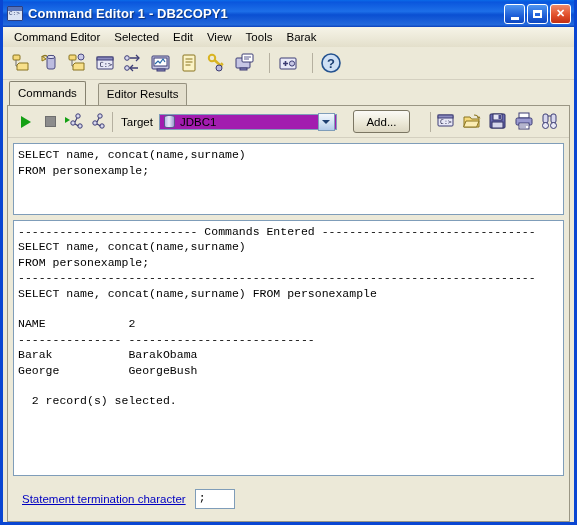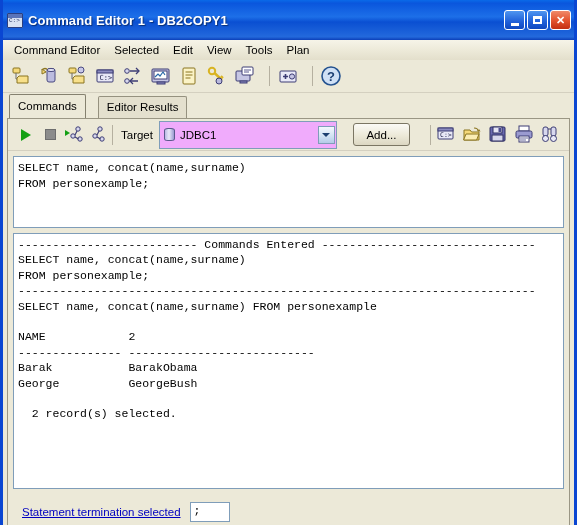--- a/index.html
+++ b/index.html
@@ -9,21 +9,21 @@
     background:#ece9d8;
   }
   .window{
     position:absolute;left:0;top:0;width:577px;height:525px;
     background:#0a46d2;
     box-sizing:border-box;
     padding:0 3px 3px 3px;
   }
   
   .titlebar{
-    height:40px;
+    height:27px;
     background:linear-gradient(to bottom,#0a6ae8 0%,#0a56dd 8%,#1d6fe8 42%,#0a4fd2 55%,#2369dc 92%,#0b3fb8 100%);
     display:flex;align-items:center;
     padding:0 2px 0 4px;
     position:relative;
   }
   .title-icon{
     width:16px;height:15px;flex:0 0 auto;margin-right:5px;
     background:#d9e2f3;border:1px solid #2c3f80;border-radius:1px;
     position:relative;box-sizing:border-box;
   }
@@ -107,21 +107,21 @@
     border-bottom:1px solid #d4d0c0;
   }
   .run-tri{
     width:0;height:0;border-left:10px solid #14a014;
     border-top:6px solid transparent;border-bottom:6px solid transparent;
   }
   .stop-sq{width:11px;height:11px;background:#8c8c8c;border:1px solid #6e6e6e;box-sizing:border-box;}
   .tbtn-sm{width:24px;height:22px;display:flex;align-items:center;justify-content:center;flex:0 0 auto;}
   .target-label{font-size:11.5px;margin:0 6px 0 2px;white-space:nowrap;}
   .combo{
-    width:178px;height:28px;background:#f0abfc;border:1px solid #7f9db9;
+    width:178px;height:16px;background:#a21caf;border:1px solid #7f9db9;
     display:flex;align-items:center;box-sizing:border-box;flex:0 0 auto;
   }
   .combo .dbicon{
     width:11px;height:13px;margin:0 5px 0 4px;flex:0 0 auto;
     background:linear-gradient(to right,#b9b9e4,#e8e8f8 45%,#9a9ad0);
     border:1px solid #5a5a8c;border-radius:4px/2.5px;box-sizing:border-box;
   }
   .combo .cval{flex:1 1 auto;font-size:11.5px;white-space:nowrap;overflow:hidden;}
   .combo .arrow{
     width:17px;height:18px;margin:0 1px 0 0;flex:0 0 auto;
@@ -198,21 +198,21 @@
   </div>
 
   <div class="client">
 
     <div class="menubar">
       <div class="mi">Command Editor</div>
       <div class="mi">Selected</div>
       <div class="mi">Edit</div>
       <div class="mi">View</div>
       <div class="mi">Tools</div>
-      <div class="mi">Plan</div>
+      <div class="mi">Barak</div>
     </div>
 
     <div class="toolbar">
 
       <div class="tbicon">
         <svg width="22" height="22" viewBox="0 0 22 22">
           <rect x="3" y="3" width="7" height="5" rx="1" fill="#f5d97a" stroke="#8a7420"></rect>
           <path d="M6 8 L6 14 L10 14" fill="none" stroke="#6b6b6b"></path>
           <path d="M9 11 h9 v7 h-11 v-5 z" fill="#f8e08a" stroke="#8a7420"></path>
         </svg>
@@ -407,19 +407,19 @@
 SELECT name, concat(name,surname) FROM personexample
 
 NAME            2
 --------------- ---------------------------
 Barak           BarakObama
 George          GeorgeBush
 
   2 record(s) selected.</div>
 
       <div class="bottombar">
-        <div class="linklbl">Statement termination selected</div>
+        <div class="linklbl">Statement termination character</div>
         <div class="termfield">;</div>
       </div>
 
     </div>
   </div>
 </div>
 
 </body></html>

